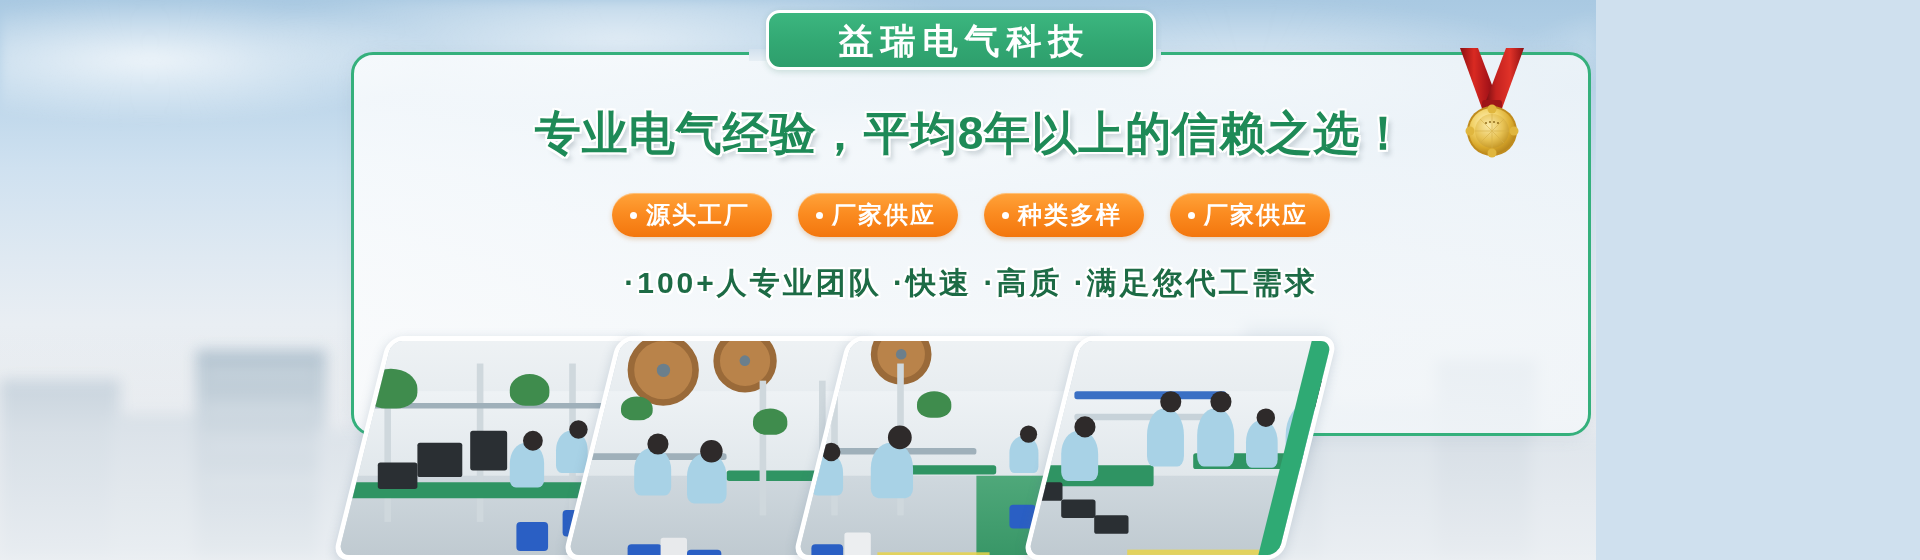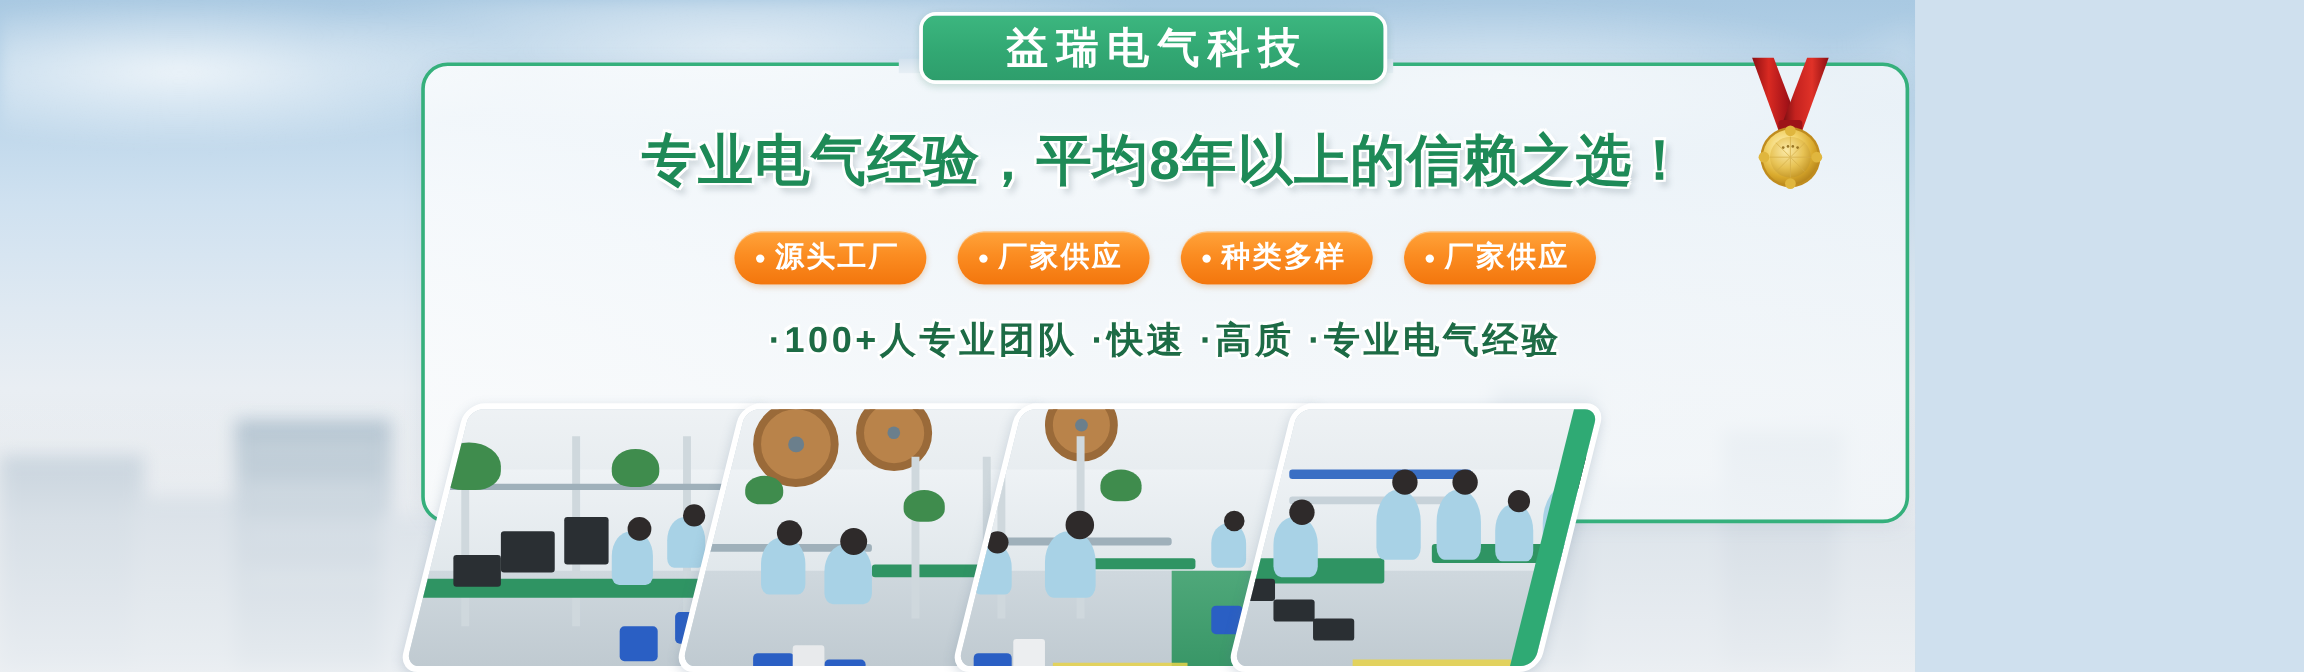--- a/index.html
+++ b/index.html
@@ -307,21 +307,21 @@
     <div class="pill">
       <span class="pill-dot"></span>
       <span class="pill-label">种类多样</span>
     </div>
     <div class="pill">
       <span class="pill-dot"></span>
       <span class="pill-label">厂家供应</span>
     </div>
   </div>
 
-  <div class="subtitle">·100+人专业团队 ·快速 ·高质  ·专业电气经验</div>
+  <div class="subtitle">·100+人专业团队 ·快速 ·高质  ·满足您代工需求</div>
 
   <div class="photo-strip">
 
     <div class="photo" style="left:40px;">
       <div class="photo-inner">
         <div class="ff">
           <div class="ff-ceiling"></div>
           <div class="ff-wall"></div>
           <div class="ff-floor"></div>
 

